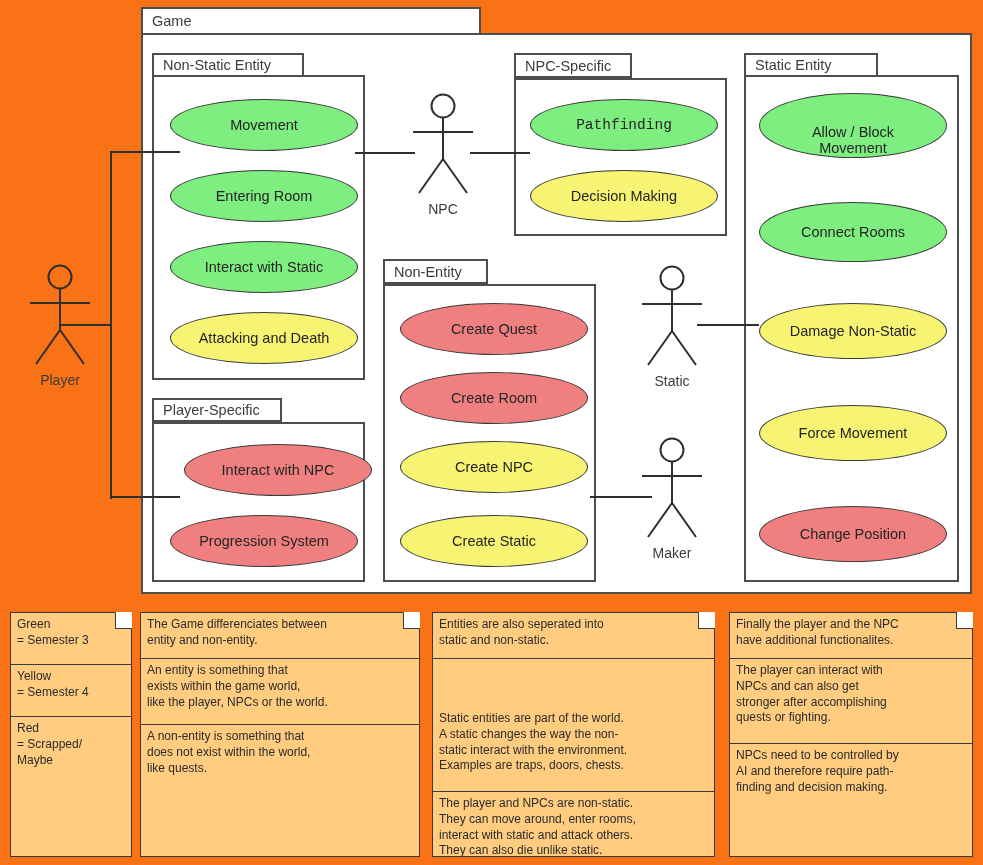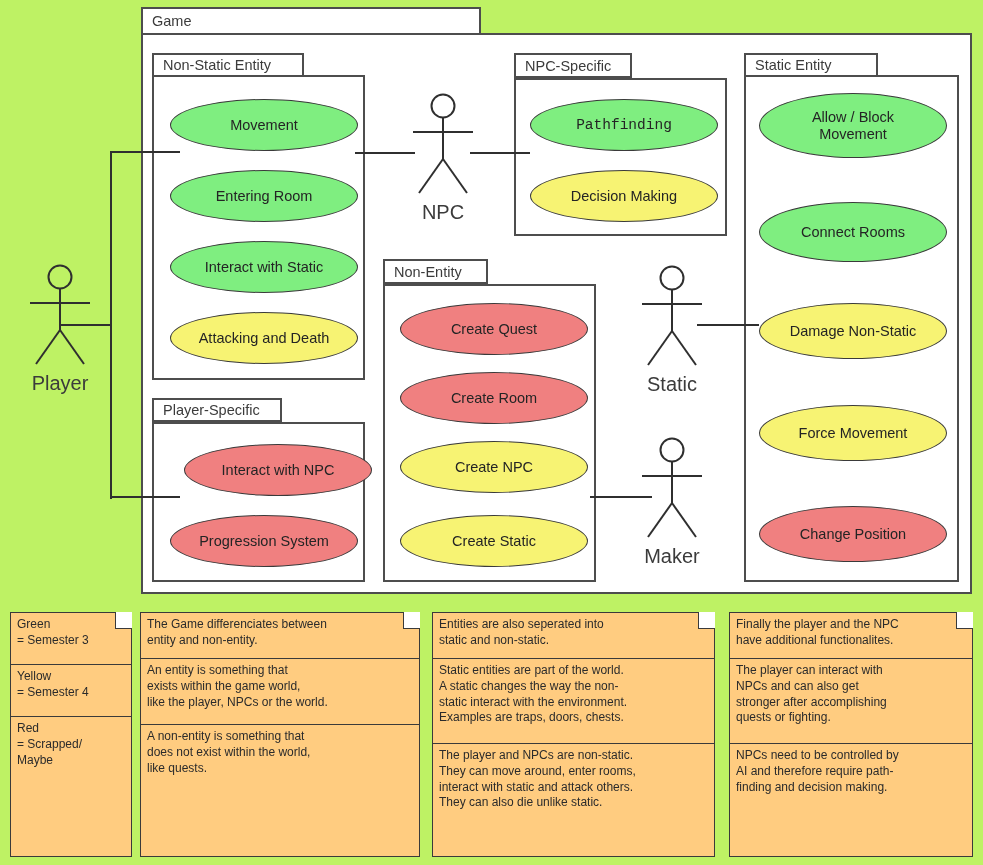--- a/index.html
+++ b/index.html
@@ -8,21 +8,21 @@
     background: #ffffff;
   }
   body {
     font-family: "Liberation Sans", sans-serif;
     color: #333333;
   }
   #canvas {
     position: relative;
     width: 983px;
     height: 865px;
-    background: #bef264;
+    background: #f97316;
     overflow: hidden;
   }
 
   
   .pkg {
     position: absolute;
     box-sizing: border-box;
     border: 2px solid #4d4d4d;
     background: #ffffff;
   }
@@ -59,21 +59,21 @@
   .uc.yellow { background: #f7f373; }
   .uc.red    { background: #f08080; }
 
   
   .actor { position: absolute; z-index: 6; }
   .actor svg { display: block; }
   .actor-label {
     position: absolute;
     width: 100%;
     text-align: center;
-    font-size: 20px;
+    font-size: 14px;
     color: #3b3b3b;
     white-space: nowrap;
     top: 100%;
     margin-top: 2px;
   }
 
   
   .ln {
     position: absolute;
     background: #2f2f2f;
@@ -159,21 +159,21 @@
 
   <div class="pkg" style="left:514px; top:78px; width:213px; height:158px;"></div>
   <div class="pkg-tab" style="left:514px; top:53px; width:118px; height:25px;">NPC-Specific</div>
 
   <div class="uc green" style="left:530px; top:99px; width:188px; height:52px;font-family:Liberation Mono, monospace;">Pathfinding</div>
   <div class="uc yellow" style="left:530px; top:170px; width:188px; height:52px;">Decision Making</div>
 
   <div class="pkg" style="left:744px; top:75px; width:215px; height:507px;"></div>
   <div class="pkg-tab" style="left:744px; top:53px; width:134px; height:24px;">Static Entity</div>
 
-  <div class="uc green" style="left:759px; top:93px; width:188px; height:65px;">
+  <div class="uc green" style="left:759px; top:93px; width:188px; height:65px;align-items:flex-end;">
       <span style="white-space:pre-line;">Allow / Block
 Movement</span>
     </div>
   <div class="uc green" style="left:759px; top:202px; width:188px; height:60px;">Connect Rooms</div>
   <div class="uc yellow" style="left:759px; top:303px; width:188px; height:56px;">Damage Non-Static</div>
   <div class="uc yellow" style="left:759px; top:405px; width:188px; height:56px;">Force Movement</div>
   <div class="uc red" style="left:759px; top:506px; width:188px; height:56px;">Change Position</div>
 
   <div class="actor" style="left:18px; top:264px; width:84px; height:106px;">
     <svg width="84" height="106" viewBox="0 0 84 106">
@@ -239,21 +239,21 @@
 like the player, NPCs or the world.</div>
     <div class="note-sec nb">A non-entity is something that
 does not exist within the world,
 like quests.</div>
   </div>
 
   <div class="note" style="left:432px; top:612px; width:283px; height:245px;">
     <div class="note-fold"></div>
     <div class="note-sec" style="height:46px;">Entities are also seperated into
 static and non-static.</div>
-    <div class="note-sec" style="height:85px;">Static entities are part of the world.
+    <div class="note-sec" style="height:85px;margin-top:48px;">Static entities are part of the world.
 A static changes the way the non-
 static interact with the environment.
 Examples are traps, doors, chests.</div>
     <div class="note-sec nb">The player and NPCs are non-static.
 They can move around, enter rooms,
 interact with static and attack others.
 They can also die unlike static.</div>
   </div>
 
   <div class="note" style="left:729px; top:612px; width:244px; height:245px;">

